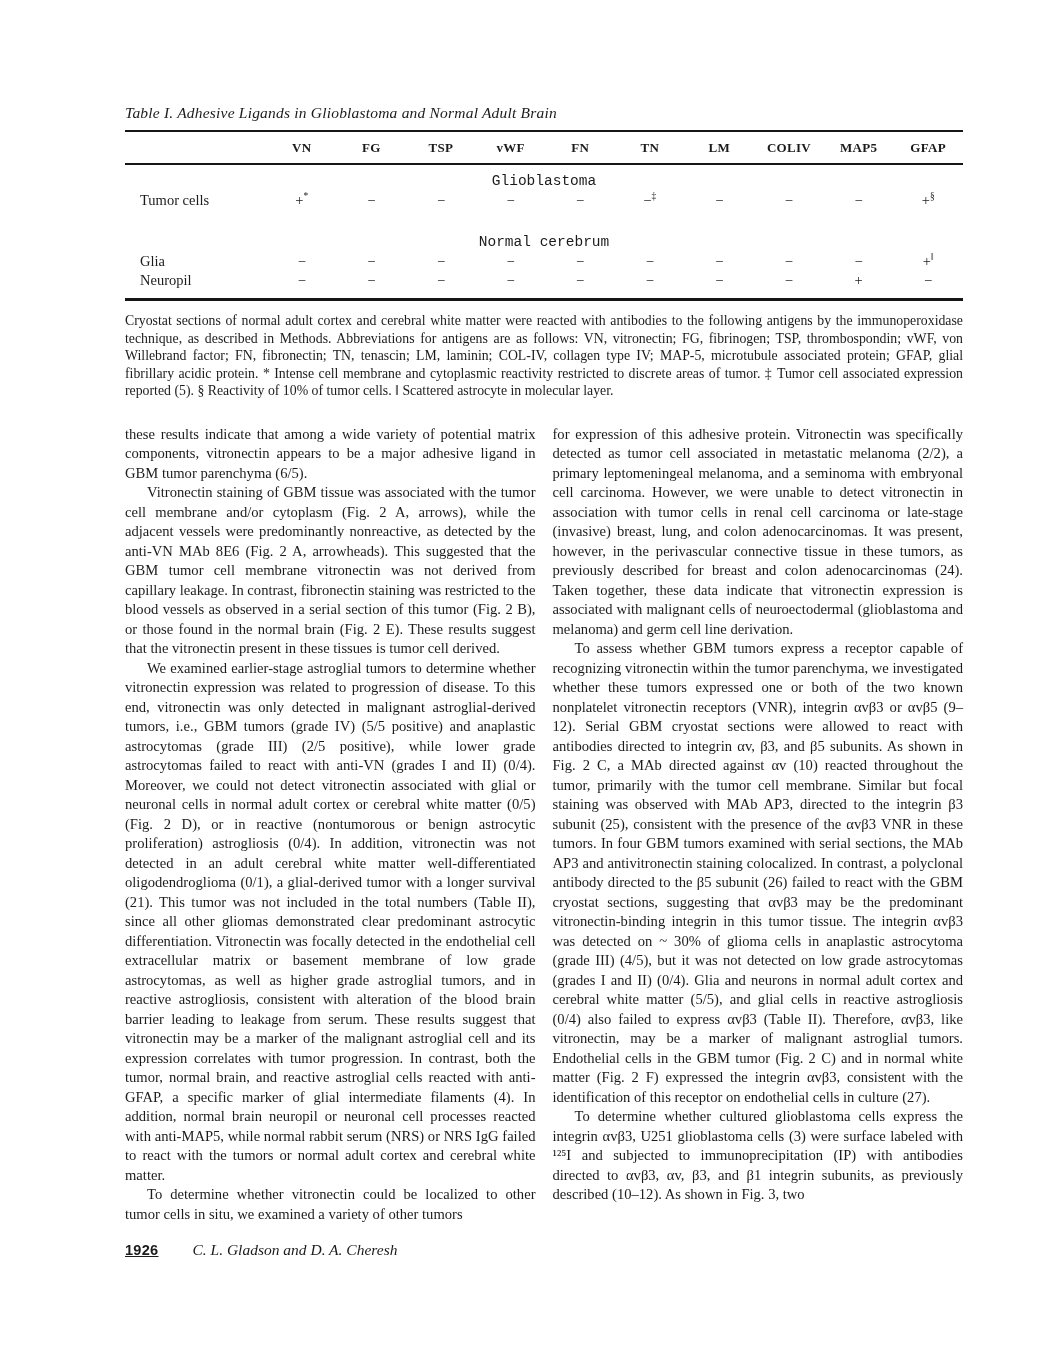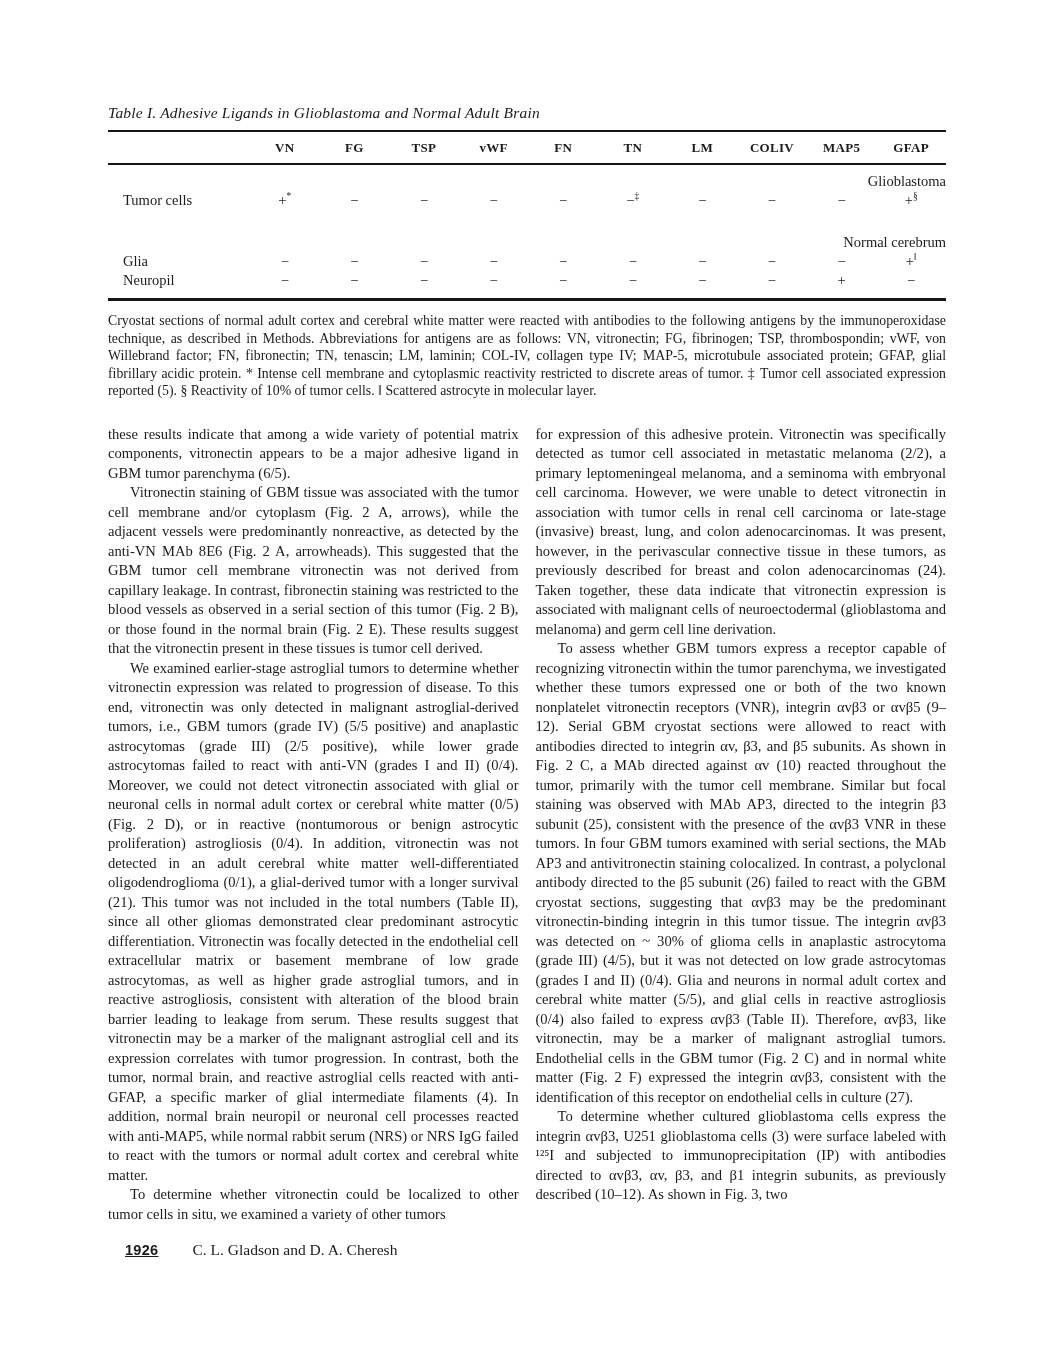--- a/index.html
+++ b/index.html
@@ -7,21 +7,21 @@
     position:relative;
     width:1051px;height:1370px;
     background:#ffffff;
     color:#1b1b1b;
     font-family:"Liberation Serif", serif;
     margin:0 auto;
     overflow:hidden;
   }
   .content{
     position:absolute;
-    left:108px;top:104px;
+    left:125px;top:104px;
     width:838px;
   }
   .table-title{
     font-style:italic;
     font-size:15.5px;
     letter-spacing:.2px;
     margin:0 0 8px 0;
   }
   table.ligand-table{
     width:100%;
@@ -41,22 +41,23 @@
   }
   table.ligand-table th.corner{border-bottom:2.5px solid #161616;}
   table.ligand-table td{
     font-size:14.5px;
     text-align:center;
     padding:1px 0;
     line-height:17px;
     vertical-align:bottom;
   }
   table.ligand-table td.group-label{
-    text-align:right;
+    text-align:center;
     padding-top:8px;
+    font-family:Liberation Mono, monospace;
   }
   table.ligand-table td.row-label{
     text-align:left;
     padding-left:15px;
     margin-top:40px;
   }
   table.ligand-table tr.spacer td{height:16px;padding:0;}
   table.ligand-table tr.lastrow td{padding-bottom:9px;}
   table.ligand-table sup{font-size:9.5px;vertical-align:super;line-height:0;}
   .footnote{
@@ -84,20 +85,21 @@
     white-space:nowrap;
   }
   .page-number{
     font-family:"Liberation Sans", sans-serif;
     font-weight:bold;
     font-size:14.5px;
     letter-spacing:.3px;
     text-decoration:underline;
   }
   .authors{
+    font-style:italic;
     font-size:15.5px;
     margin-left:34px;
   }
 </style>
 </head>
 <body>
 
 <div class="page">
   <div class="content">
 

